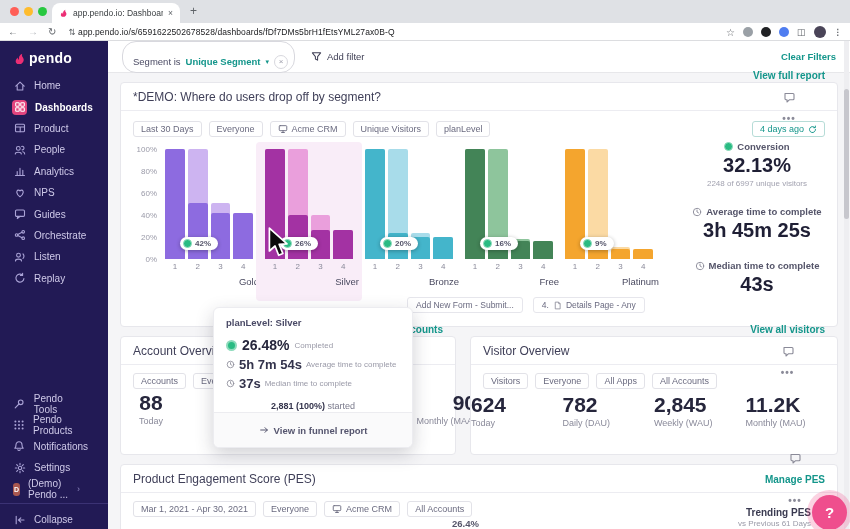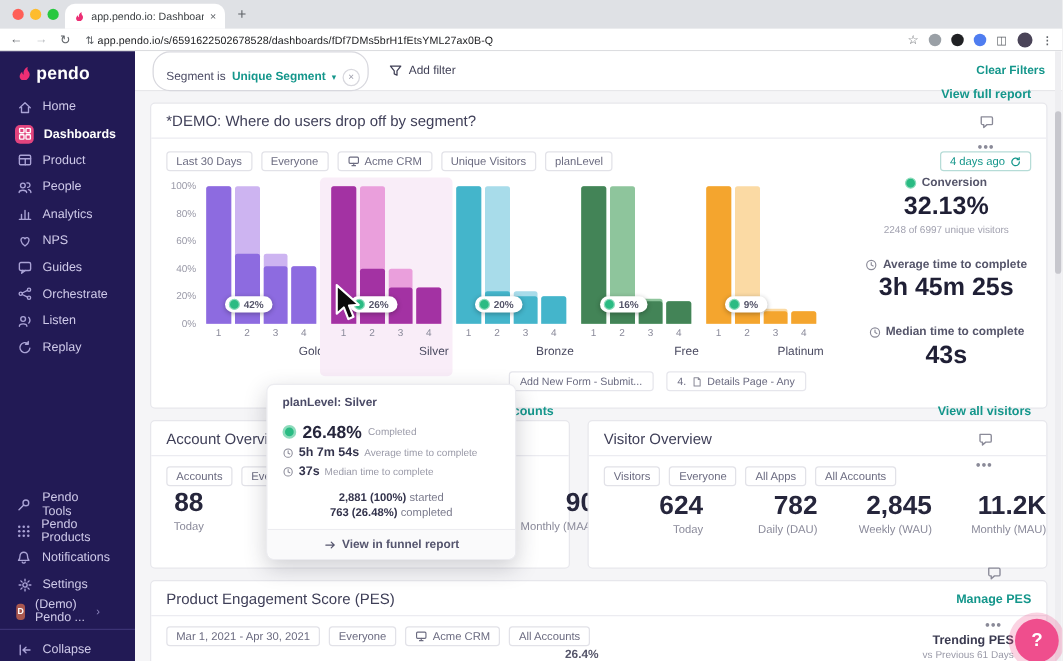--- a/index.html
+++ b/index.html
@@ -91,31 +91,31 @@
 
   
   .tooltip{position:absolute;left:105px;top:266px;width:200px;height:141px;background:#fff;border:1px solid #ececf0;
     border-radius:6px;box-shadow:0 6px 18px rgba(40,40,60,.22);z-index:50;}
   .tt-title{padding:9px 12px 0;font-size:9.5px;font-weight:bold;color:#4a4a66;}
   .tt-pct{display:flex;align-items:center;gap:5px;padding:9px 12px 0;}
   .tt-pct .big{font-size:14px;font-weight:bold;color:#26263c;}
   .tt-pct .sub,.tt-row .sub{font-size:8px;color:#9a9aa8;}
   .ttdot{width:11px;height:11px;border-radius:50%;background:#2abb83;border:2px solid #8edbbc;}
   .tt-row{display:flex;align-items:center;gap:4px;padding:4px 12px 0;color:#8a8a98;}
-  .tt-row b{font-size:10px;color:#33334c;}
+  .tt-row b{font-size:13px;color:#33334c;}
   .tt-counts{padding:9px 12px 0;font-size:9px;color:#7a7a8c;line-height:1.35;text-align:center;}
   .tt-counts b{color:#33334c;}
-  .tt-footer{position:absolute;left:0;right:0;bottom:0;height:24px;background:#fafafb;border-top:1px solid #ececf0;
+  .tt-footer{position:absolute;left:0;right:0;bottom:0;height:35px;background:#fafafb;border-top:1px solid #ececf0;
     border-radius:0 0 6px 6px;display:flex;align-items:center;justify-content:center;gap:5px;
     font-size:9.5px;font-weight:bold;color:#55556e;}
 
   
   .statval{font-size:21px;font-weight:bold;color:#26263c;}
   .statlab{font-size:9px;color:#8a8a9a;margin-top:1px;}
-  .vstats{position:absolute;left:0;top:56px;width:100%;display:flex;text-align:right;}
+  .vstats{position:absolute;left:0;top:56px;width:100%;display:flex;text-align:left;}
   .vstats>div{flex:1;}
   .acc-stat1{position:absolute;left:18px;top:54px;text-align:center;}
   .acc-stat2{position:absolute;left:255px;top:54px;width:100px;text-align:right;}
 
   
   .trending{position:absolute;right:26px;top:42px;text-align:right;}
   .trend-t{font-size:10px;font-weight:bold;color:#3a3a50;}
   .trend-s{font-size:8px;color:#9a9aa8;margin-top:1px;}
   .pes-partial{position:absolute;left:344px;top:477px;font-size:9.5px;font-weight:bold;color:#55556a;}
 

